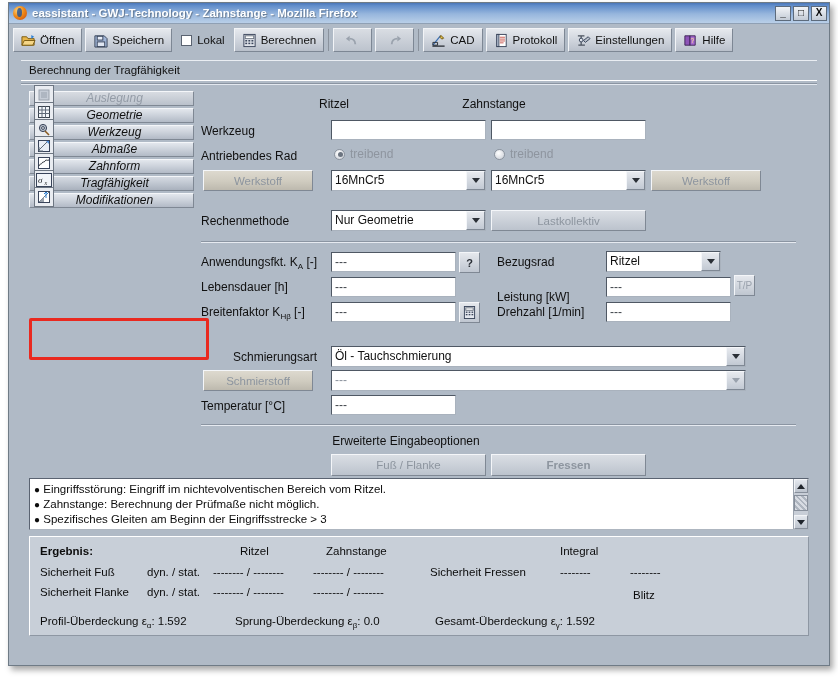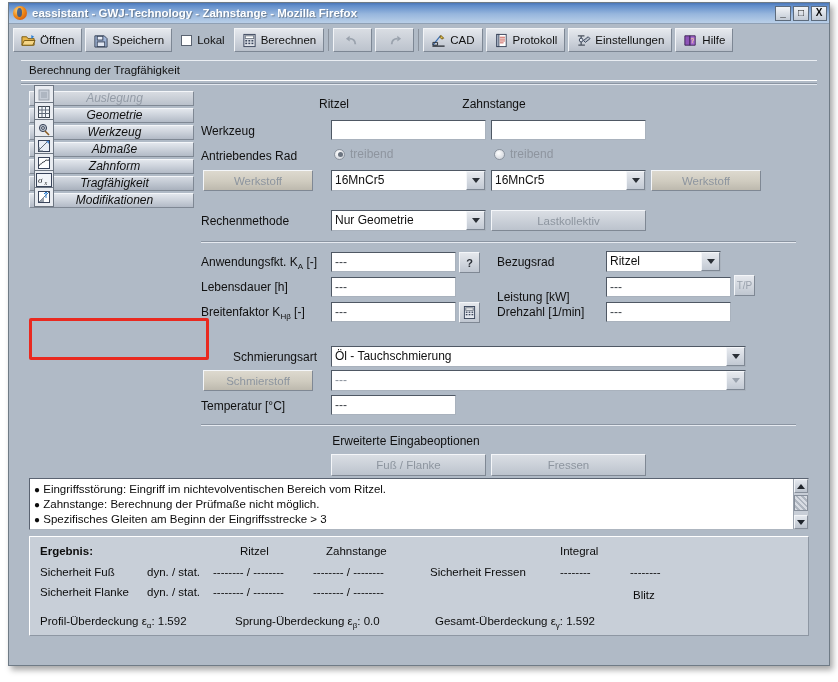--- a/index.html
+++ b/index.html
@@ -522,21 +522,21 @@
             </span>
         </div>
 
         <div class="flabel" style="left:0;top:310px;">Temperatur [°C]</div>
         <div class="txtin" style="left:130px;top:306px;width:125px;">---</div>
 
         <div class="hr" style="left:0;top:335px;width:595px;"></div>
 
         <div class="col-head" style="left:105px;top:345px;width:200px;">Erweiterte Eingabeoptionen</div>
         <div class="btn disabled" style="left:130px;top:365px;width:155px;height:22px;">Fuß / Flanke</div>
-        <div class="btn disabled" style="left:290px;top:365px;width:155px;height:22px;">Fressen</div>
+        <div class="btn disabled" style="left:290px;top:365px;width:155px;height:22px;font-weight:bold;">Fressen</div>
       </div>
     </div>
 
     <div id="msgbox">
       <div id="msglist">
         <div class="msgline"><span class="bul">●</span> <span>Eingriffsstörung: Eingriff im nichtevolventischen Bereich vom Ritzel.</span></div>
         <div class="msgline"><span class="bul">●</span> <span>Zahnstange: Berechnung der Prüfmaße nicht möglich.</span></div>
         <div class="msgline"><span class="bul">●</span> <span>Spezifisches Gleiten am Beginn der Eingriffsstrecke &gt; 3</span></div>
       </div>
       <div id="msgscroll">

